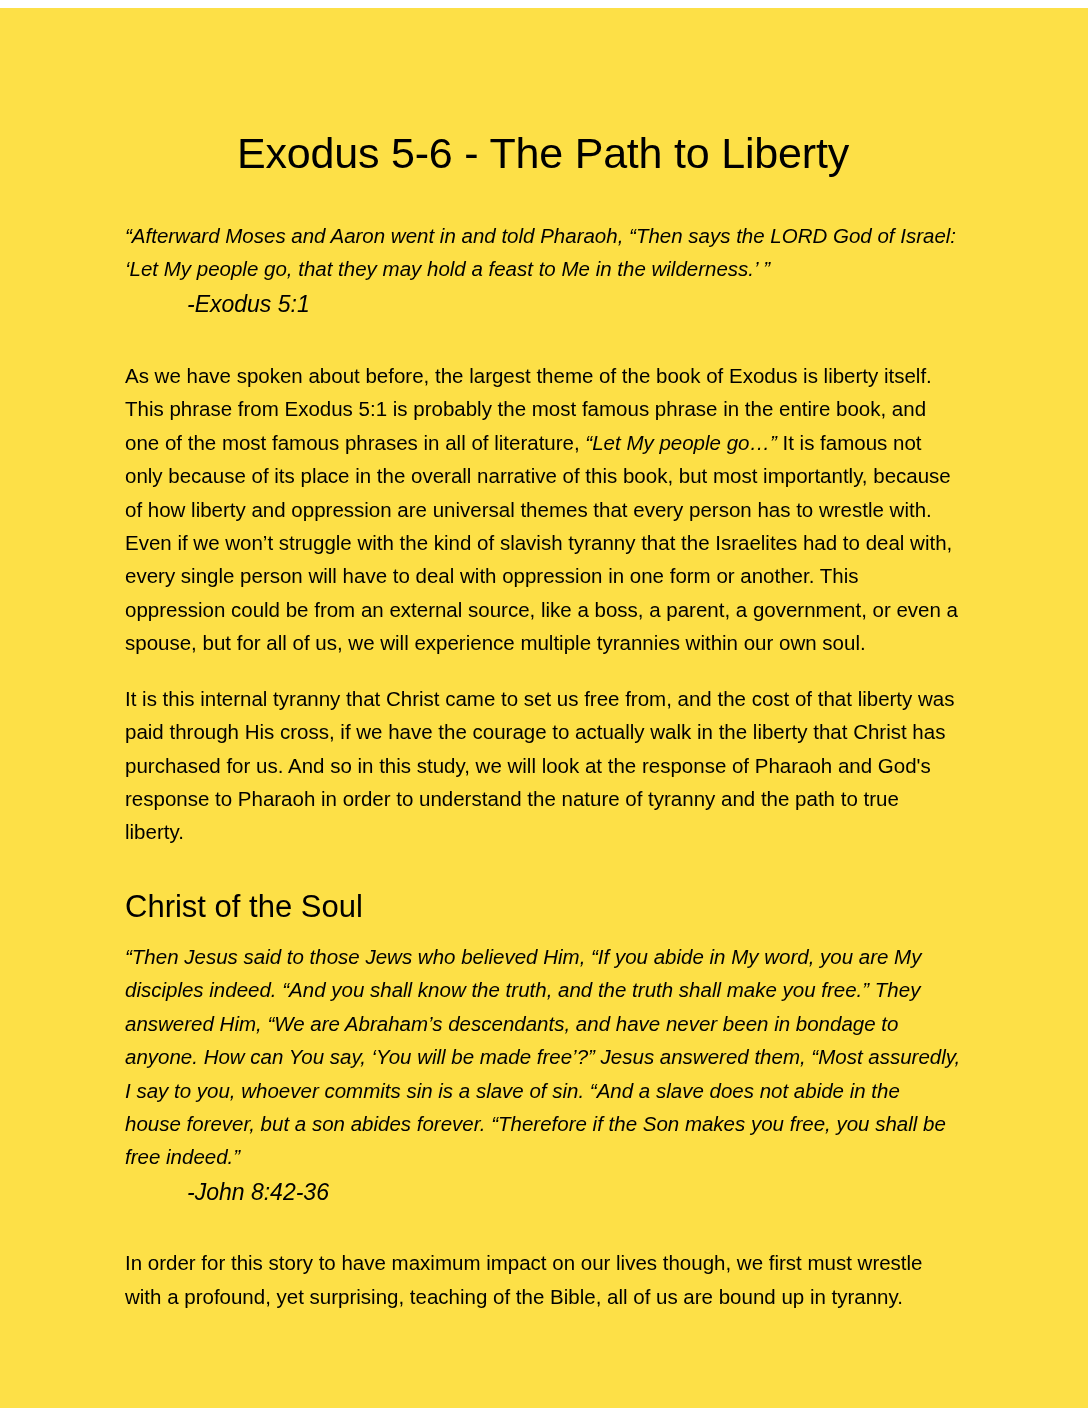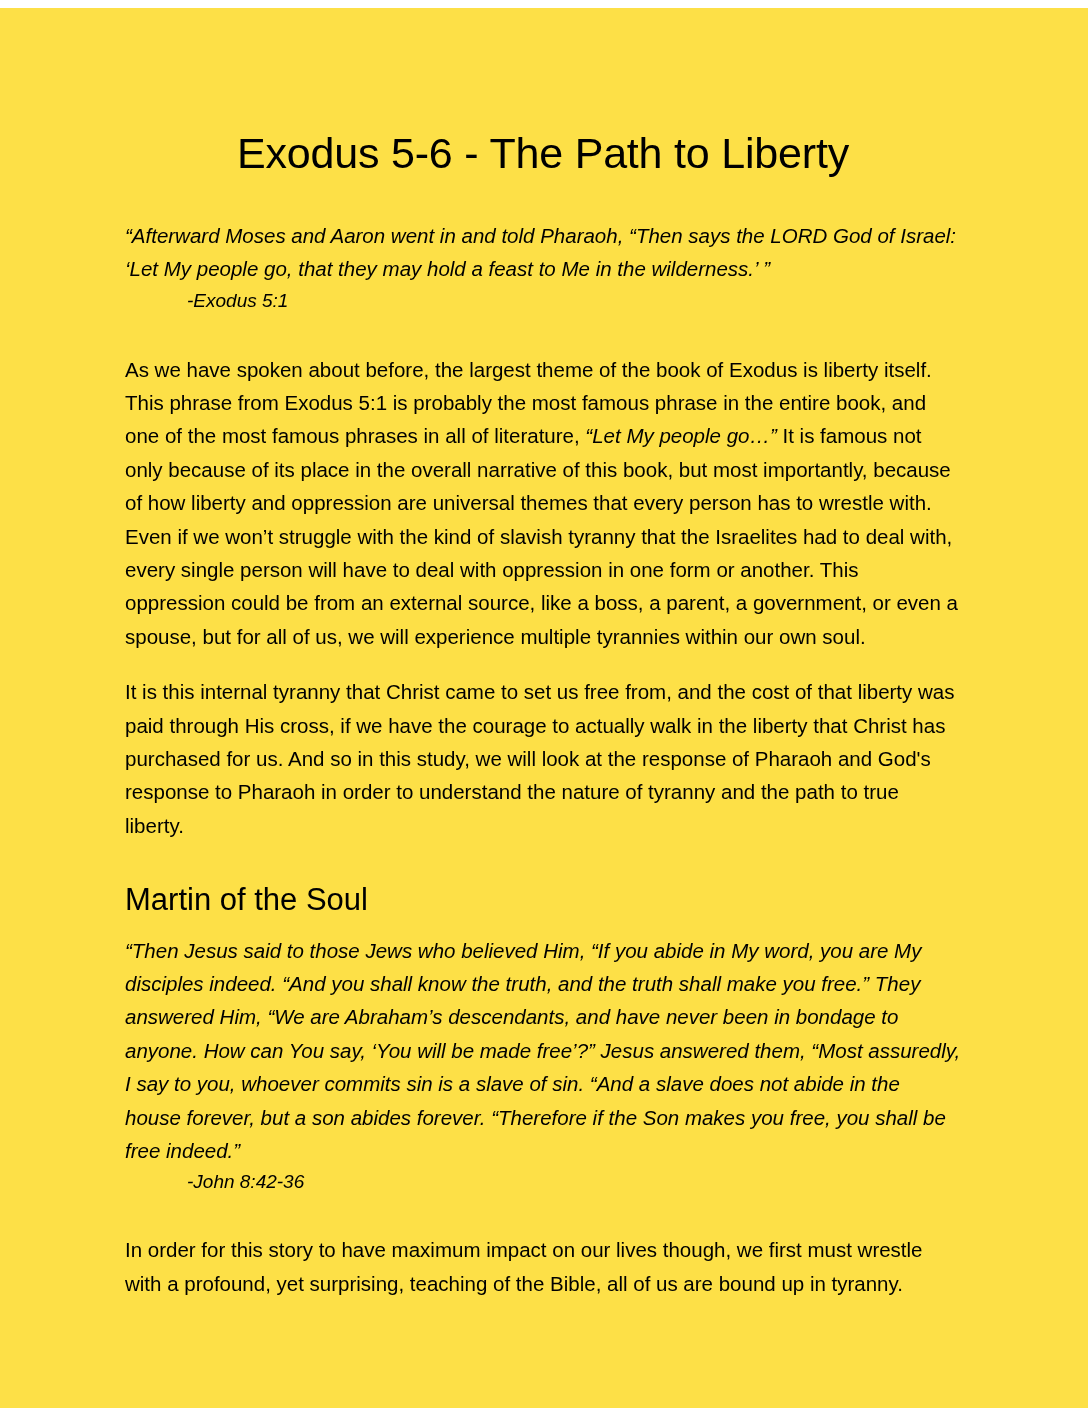--- a/index.html
+++ b/index.html
@@ -60,21 +60,21 @@
     margin-top: 22px;
   }
   .quote {
     font-style: italic;
     font-size: 20.5px;
     line-height: 1.63;
     margin: 0;
   }
   .citation {
     font-style: italic;
-    font-size: 19px;
+    font-size: 23px;
     line-height: 1.63;
     margin: 0;
     padding-left: 62px;
   }
   em.inline-ital {
     font-style: italic;
   }
 
   
   .section-heading {
@@ -104,21 +104,21 @@
 
     <p class="quote block-quote-1">“Afterward Moses and Aaron went in and told Pharaoh, “Then says the LORD God of Israel: ‘Let My people go, that they may hold a feast to Me in the wilderness.’ ”</p>
     <p class="citation">-Exodus 5:1</p>
 
     <p class="para body-1">
       <span>As we have spoken about before, the largest theme of the book of Exodus is liberty itself. This phrase from Exodus 5:1 is probably the most famous phrase in the entire book, and one of the most famous phrases in all of literature, </span><em class="inline-ital">“Let My people go…”</em><span> It is famous not only because of its place in the overall narrative of this book, but most importantly, because of how liberty and oppression are universal themes that every person has to wrestle with. Even if we won’t struggle with the kind of slavish tyranny that the Israelites had to deal with, every single person will have to deal with oppression in one form or another. This oppression could be from an external source, like a boss, a parent, a government, or even a spouse, but for all of us, we will experience multiple tyrannies within our own soul.</span>
     </p>
 
     <p class="para body-2">It is this internal tyranny that Christ came to set us free from, and the cost of that liberty was paid through His cross, if we have the courage to actually walk in the liberty that Christ has purchased for us. And so in this study, we will look at the response of Pharaoh and God's response to Pharaoh in order to understand the nature of tyranny and the path to true liberty.</p>
 
-    <h2 class="section-heading">Martin of the Soul</h2>
+    <h2 class="section-heading">Christ of the Soul</h2>
 
     <p class="quote quote-2">“Then Jesus said to those Jews who believed Him, “If you abide in My word, you are My disciples indeed. “And you shall know the truth, and the truth shall make you free.” They answered Him, “We are Abraham’s descendants, and have never been in bondage to anyone. How can You say, ‘You will be made free’?” Jesus answered them, “Most assuredly, I say to you, whoever commits sin is a slave of sin. “And a slave does not abide in the house forever, but a son abides forever. “Therefore if the Son makes you free, you shall be free indeed.”</p>
     <p class="citation">-John 8:42-36</p>
 
     <p class="para body-3">In order for this story to have maximum impact on our lives though, we first must wrestle with a profound, yet surprising, teaching of the Bible, all of us are bound up in tyranny.</p>
 
   </div>
 </div>
 
 </body></html>

